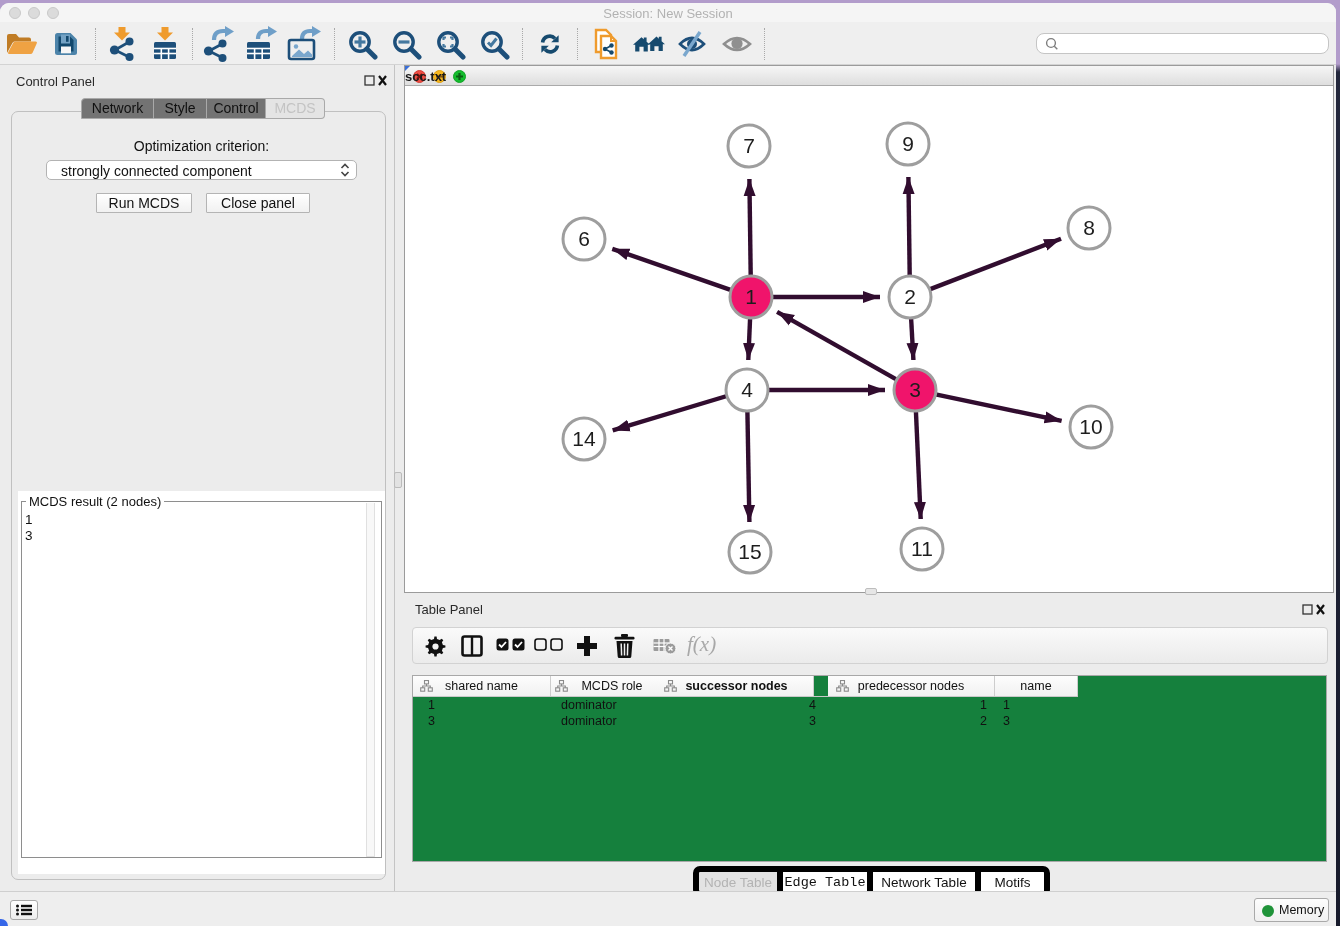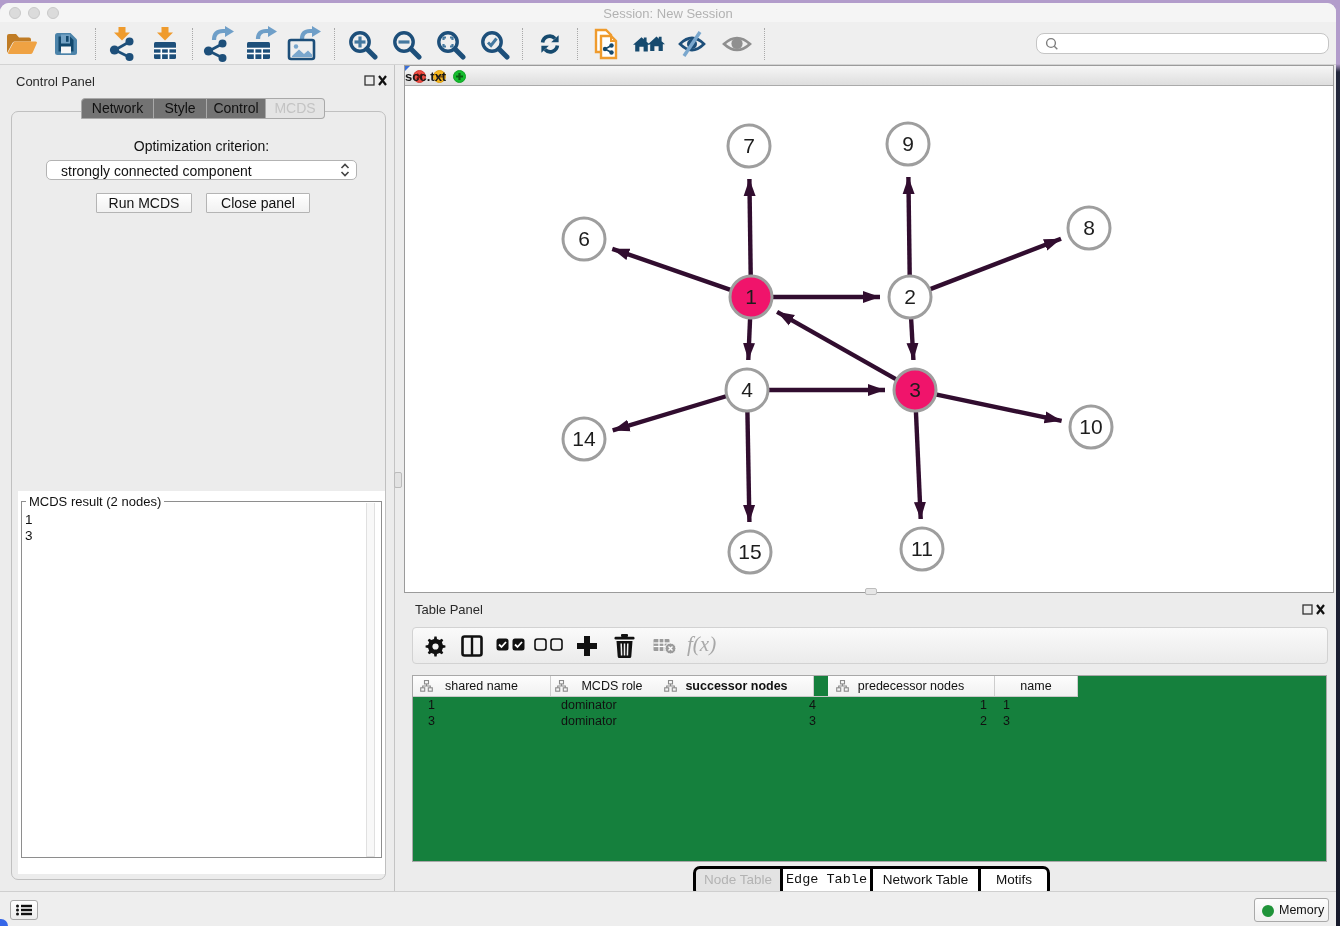--- a/index.html
+++ b/index.html
@@ -23,21 +23,21 @@
 
 .nwin { position:absolute; left:404px; top:62px; width:930px; height:528px; border:1px solid #9b9b9b; background:#fff; }
 .ntitle { position:absolute; left:0; top:0; width:100%; height:20px; background:linear-gradient(#f6f6f6,#dedede); border-bottom:1px solid #aaa; }
 .light { position:absolute; top:3.5px; width:13px; height:13px; border-radius:50%; }
 
 .tpanel { position:absolute; left:404px; top:594px; width:930px; height:294px; background:#ececec; }
 .ttool { position:absolute; left:8px; top:30px; width:916px; height:37px; background:linear-gradient(#fafafa,#ebebeb); border:1px solid #d2d2d2; border-radius:4px; }
 .tbl { position:absolute; left:8px; top:78px; width:915px; height:187px; background:#15803d; border:1px solid #a8a8a8; }
 .th { position:absolute; top:0; height:20px; background:linear-gradient(#fdfdfd,#f1f1f1); border-right:1px solid #cdcdcd; font-size:12.5px; color:#111; text-align:center; line-height:20px; }
 .td { position:absolute; font-size:12.5px; color:#111; height:16px; line-height:16px; }
-.btab { position:absolute; top:269px; height:31px; border:3px solid #000000; font-size:13.5px; text-align:center; line-height:21px; background:#fff; color:#111; }
+.btab { position:absolute; top:269px; height:31px; border:6px solid #000000; font-size:13.5px; text-align:center; line-height:21px; background:#fff; color:#111; }
 
 .status { position:absolute; left:0; top:888px; width:1336px; height:35px; background:#eeeeee; border-top:1px solid #cfcfcf; }
 </style>
 </head>
 <body>
 <div class="app">
   <div class="titlebar">
     <div class="tl" style="left:9px;"></div>
     <div class="tl" style="left:28px;"></div>
     <div class="tl" style="left:47px;"></div>

